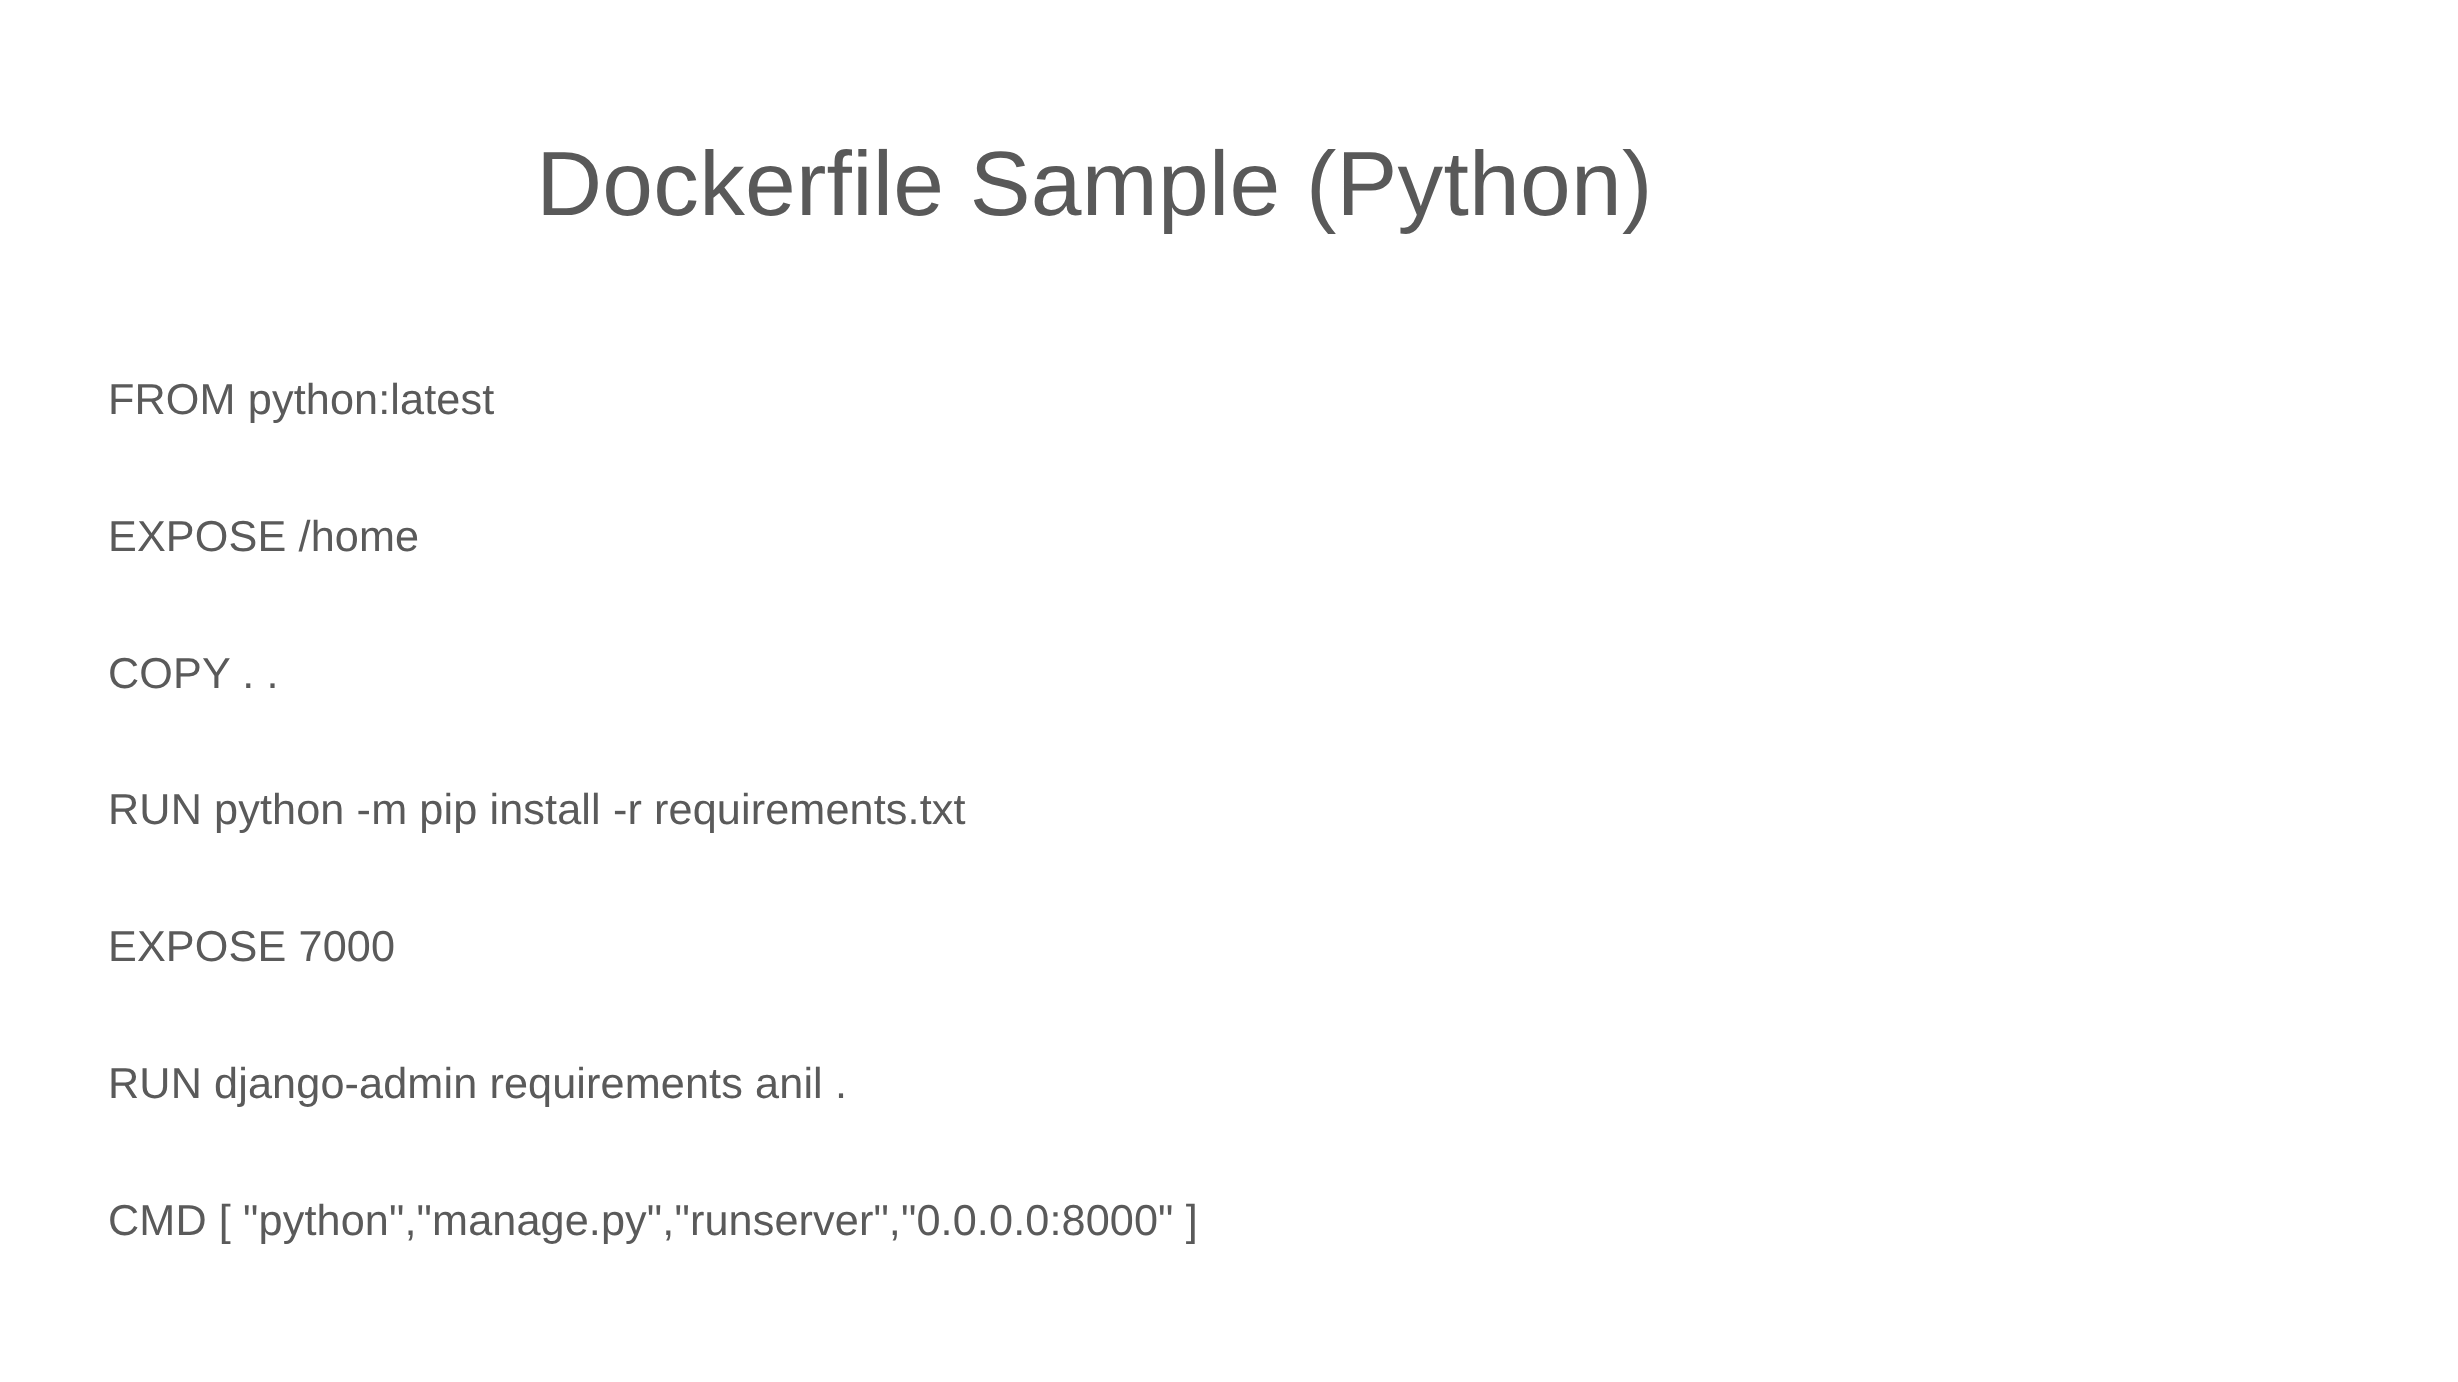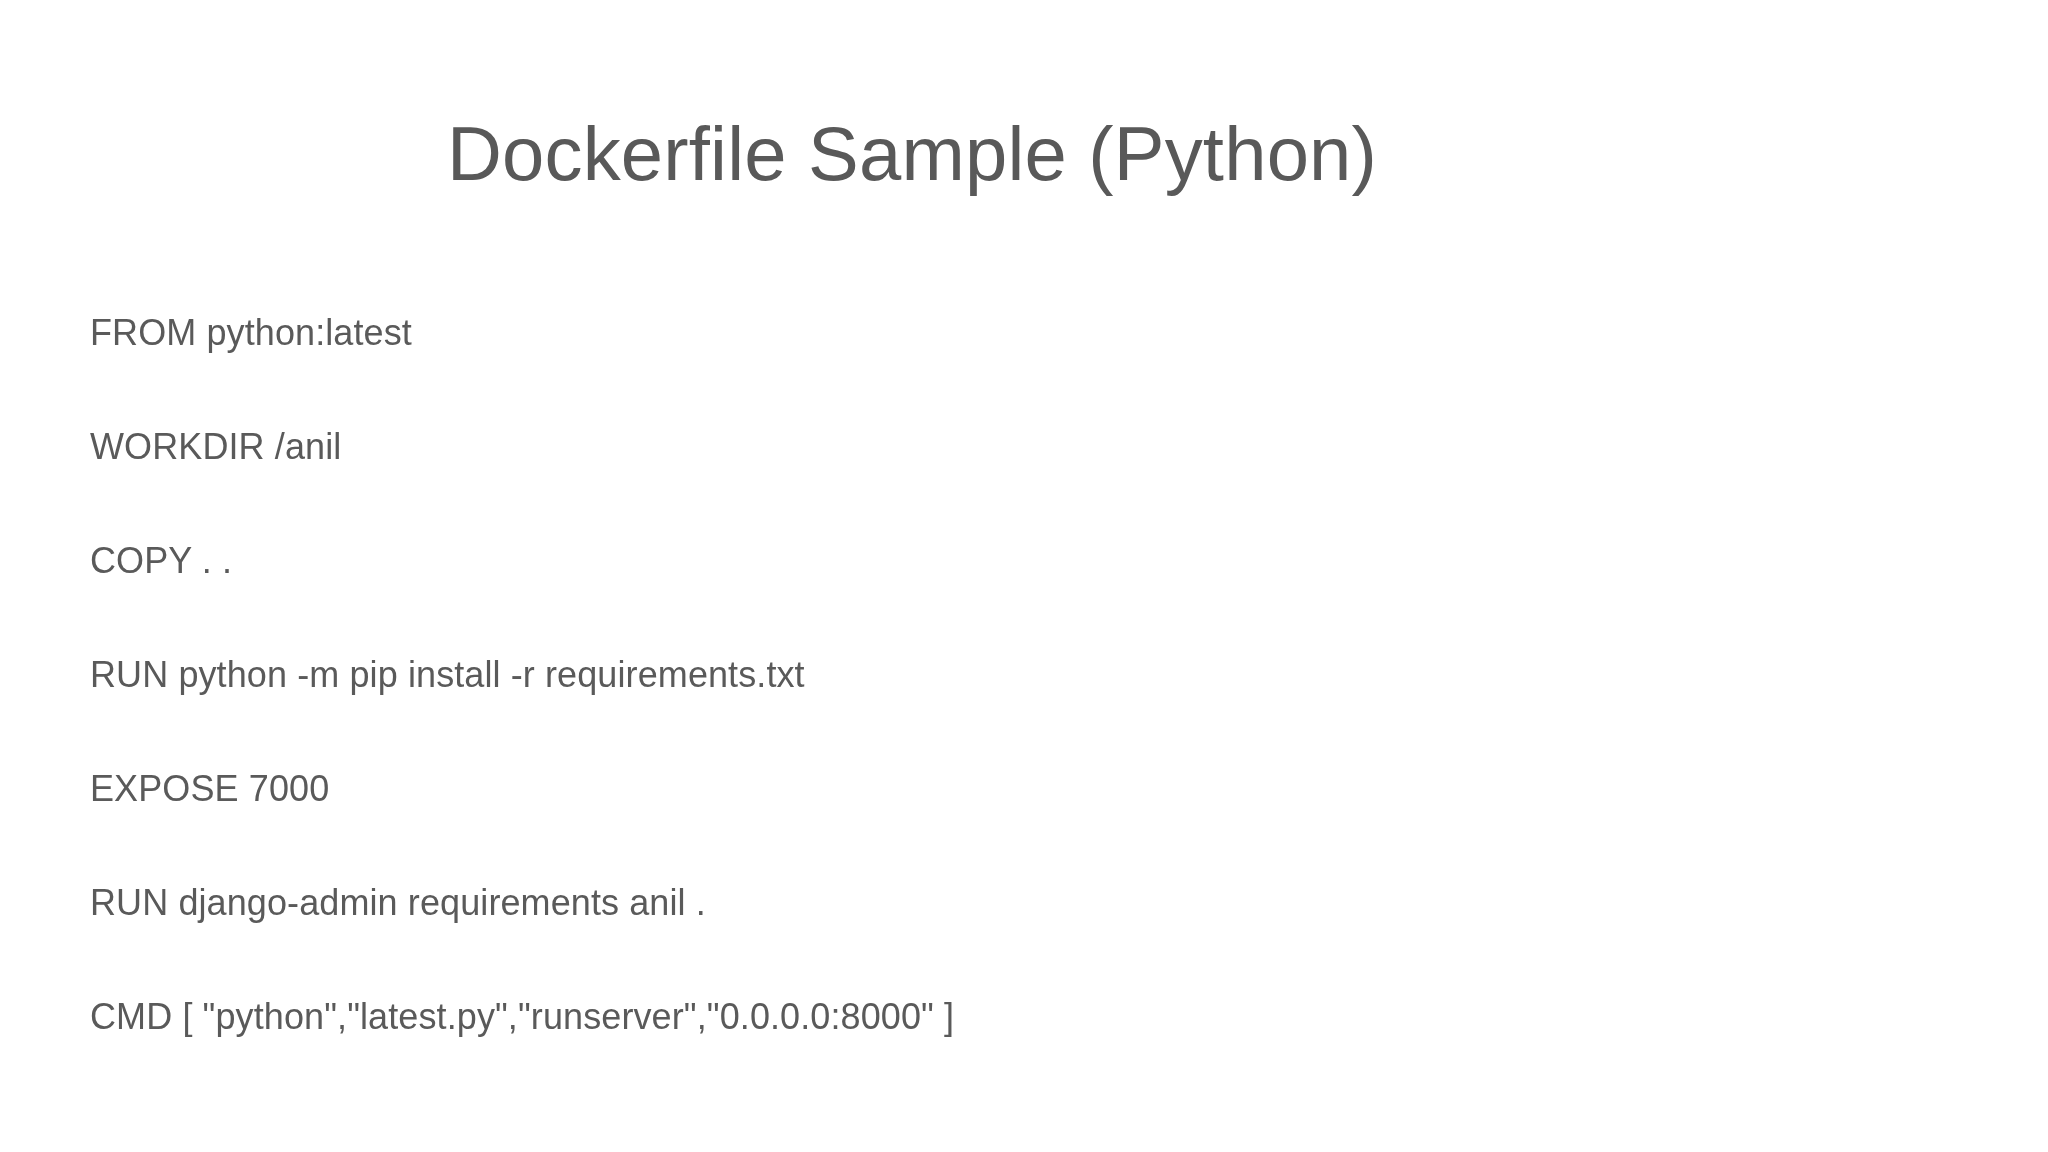--- a/index.html
+++ b/index.html
@@ -51,21 +51,21 @@
 </style>
 </head>
 <body>
 
 <div class="slide">
 
   <div class="slide-title">Dockerfile Sample (Python)</div>
 
   <div class="dockerfile-body">
     <div class="code-line">FROM python:latest</div>
-    <div class="code-line">WORKDIR /anil</div>
+    <div class="code-line">EXPOSE /home</div>
     <div class="code-line">COPY . .</div>
     <div class="code-line">RUN python -m pip install -r requirements.txt</div>
     <div class="code-line">EXPOSE 7000</div>
     <div class="code-line">RUN django-admin requirements anil .</div>
-    <div class="code-line">CMD [ "python","latest.py","runserver","0.0.0.0:8000" ]</div>
+    <div class="code-line">CMD [ "python","manage.py","runserver","0.0.0.0:8000" ]</div>
   </div>
 
 </div>
 
 </body></html>

